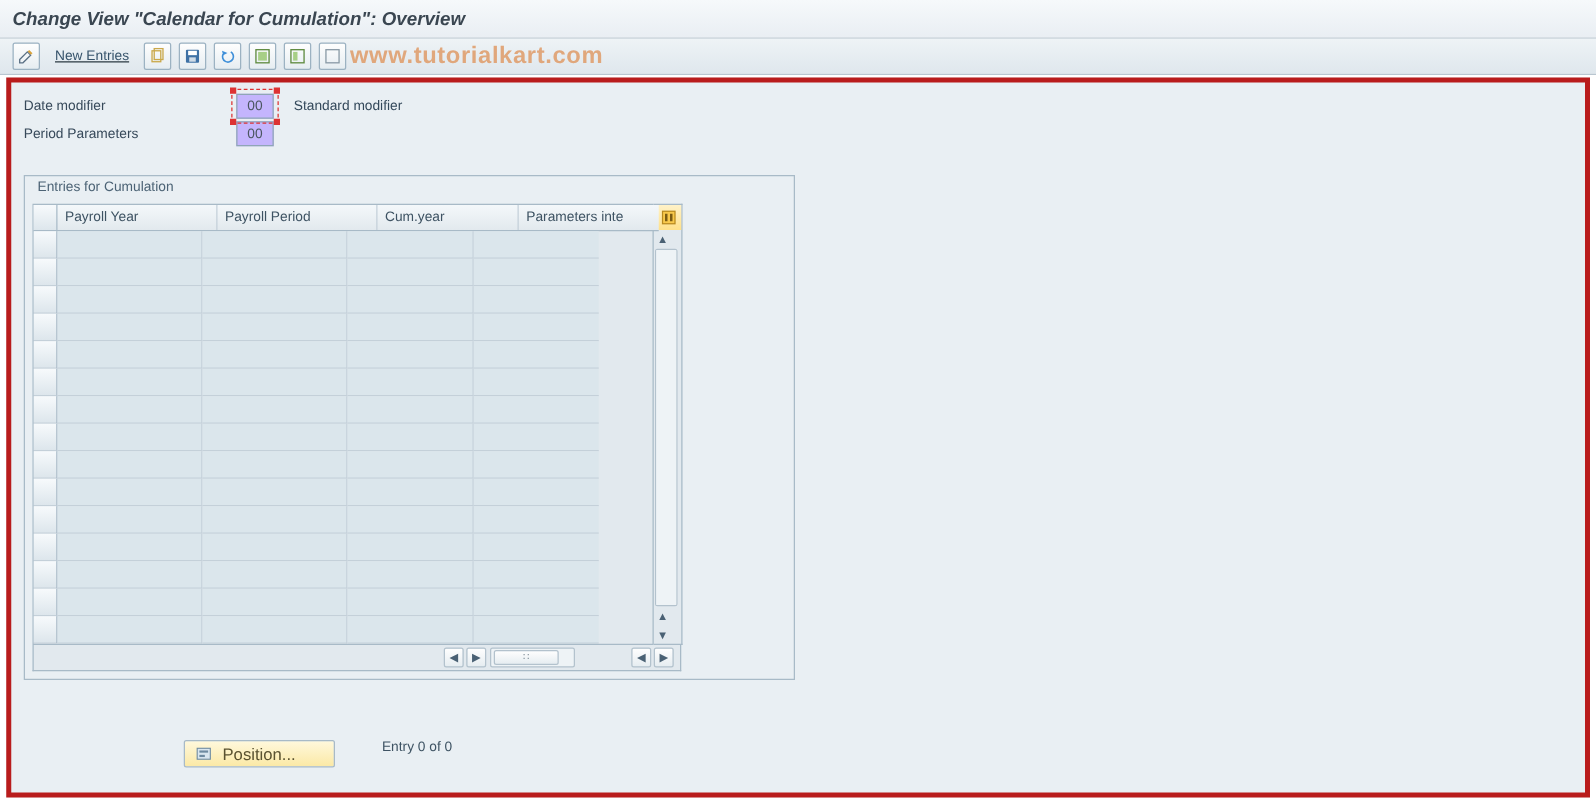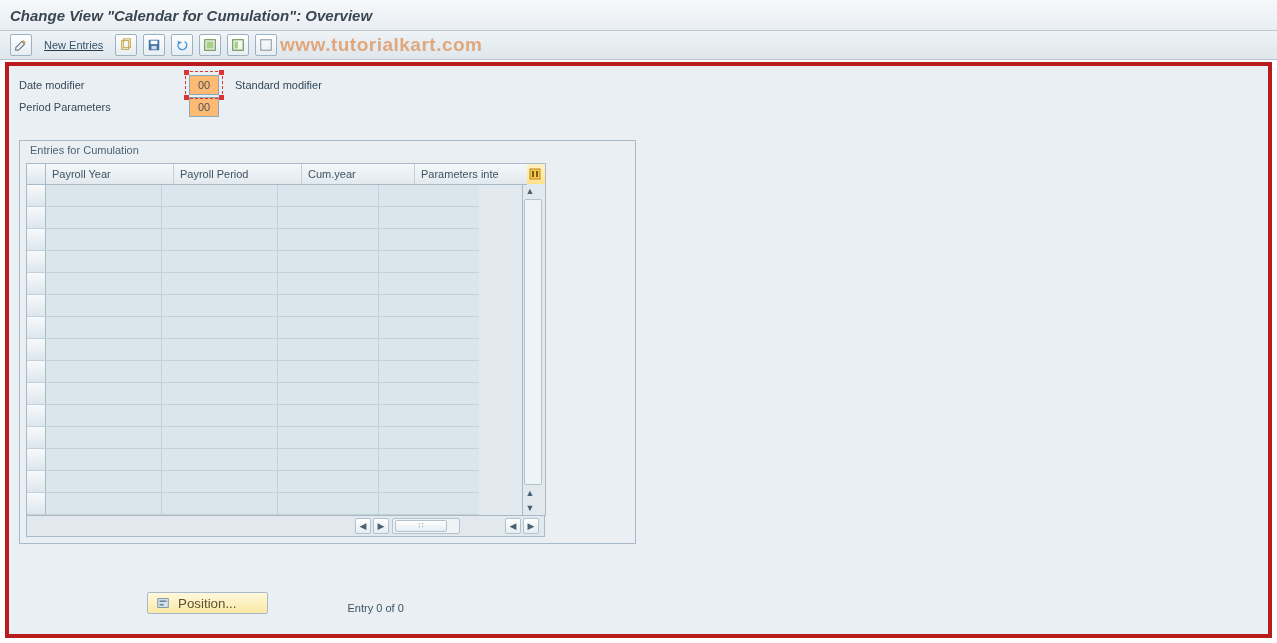--- a/index.html
+++ b/index.html
@@ -14,21 +14,21 @@
   .toolbar .new-entries{height:20px;border:0;background:transparent;color:#36536b;font-size:11px;cursor:pointer;padding:0 6px;}
   .watermark{position:absolute;left:280px;top:3px;font-size:19px;font-weight:bold;color:#e0a070;opacity:0.9;letter-spacing:0.5px;}
   
   .content{position:absolute;left:5px;top:62px;right:5px;bottom:5px;border:4px solid #b91c1c;background:#e9eff3;padding:8px 10px;box-sizing:border-box;}
   
   .form-row{display:flex;align-items:center;height:22px;}
   .form-label{width:170px;color:#37495a;}
   .qf-wrapper{position:relative;display:inline-flex;align-items:center;}
   .qf-wrapper.highlight::before{content:"";position:absolute;left:-4px;top:-4px;right:-4px;bottom:-4px;border:1px dashed #d33; pointer-events:none;}
   .qf-wrapper.highlight::after{content:"";position:absolute;width:4px;height:4px;background:#d33;left:-4px;top:-4px;box-shadow: calc(100% + 4px) 0 0 #d33, 0 calc(100% + 4px) 0 #d33, calc(100% + 4px) calc(100% + 4px) 0 #d33;display:none;}
-  .qf-input{width:24px;height:16px;border:1px solid #8fa6b6;background:#fdba74;color:#4a5560;text-align:center;font-size:11px;}
+  .qf-input{width:24px;height:16px;border:1px solid #8fa6b6;background:#c4b5fd;color:#4a5560;text-align:center;font-size:11px;}
   .qf-disabled{width:18px;height:16px;border:1px solid #8fa6b6;background:#dde5ea;}
   .big-corner{position:absolute;left:-5px;top:-5px;width:5px;height:5px;background:#d33;}
   .big-corner.tr{left:auto;right:-5px;top:-5px;}
   .big-corner.bl{left:-5px;top:auto;bottom:-5px;}
   .big-corner.br{left:auto;right:-5px;top:auto;bottom:-5px;}
   .modifier-text{margin-left:16px;color:#33485a;}
   
   .group{margin-top:22px;width:615px;border:1px solid #a8bac7;background:#e9eff3;position:relative;}
   .group-title{position:relative;top:0;left:6px;height:18px;line-height:18px;color:#4c6375;font-size:11px;padding:0 4px;}
   .group-body{padding:4px 6px 6px 6px;}
@@ -46,21 +46,21 @@
   .vsb{flex:1;width:16px;margin:1px;background:#e0e8ee;border:1px solid #b3c2cd;border-radius:2px;display:flex;flex-direction:column;justify-content:space-between;}
   .sb-btn{width:14px;height:14px;display:flex;align-items:center;justify-content:center;color:#4a6174;font-size:9px;cursor:pointer;}
   .vsb .track{flex:1;background:#eef3f6;}
   
   .hsb-wrap{display:flex;align-items:center;width:495px;height:20px;margin-top:0;border:1px solid #a8bac7;border-top:0;background:#e2e9ee;}
   .hsb-spacer{flex:1;}
   .hsb-btn{width:14px;height:14px;display:flex;align-items:center;justify-content:center;color:#4a6174;font-size:9px;border:1px solid #b3c2cd;border-radius:2px;background:linear-gradient(#fefefe,#e6edf1);cursor:pointer;margin:0 1px;}
   .hsb-track{width:66px;height:14px;border:1px solid #b3c2cd;border-radius:2px;background:#eef3f6;margin:0 2px;position:relative;}
   .hsb-thumb{position:absolute;left:2px;top:1px;bottom:1px;width:50px;border:1px solid #b3c2cd;border-radius:2px;background:linear-gradient(#fefefe,#e6edf1);font-size:8px;color:#7c8a94;text-align:center;line-height:10px;}
   
-  .footer-row{display:flex;align-items:flex-end;margin-top:48px;gap:80px;padding-left:128px;}
+  .footer-row{display:flex;align-items:flex-start;margin-top:48px;gap:38px;padding-left:128px;}
   .pos-btn{display:flex;align-items:center;gap:8px;height:22px;border:1px solid #a8bac7;border-radius:2px;background:linear-gradient(#fff8dc,#fbe9a6);padding:0 30px 0 8px;cursor:pointer;color:#5a5230;}
   .pos-icon{width:14px;height:14px;}
   .entry-txt{color:#3e5363;}
 </style>
 </head>
 <body>
 <div class="app">
 
 <div class="title-bar">
   <span class="title">Change View "Calendar for Cumulation": Overview</span>

